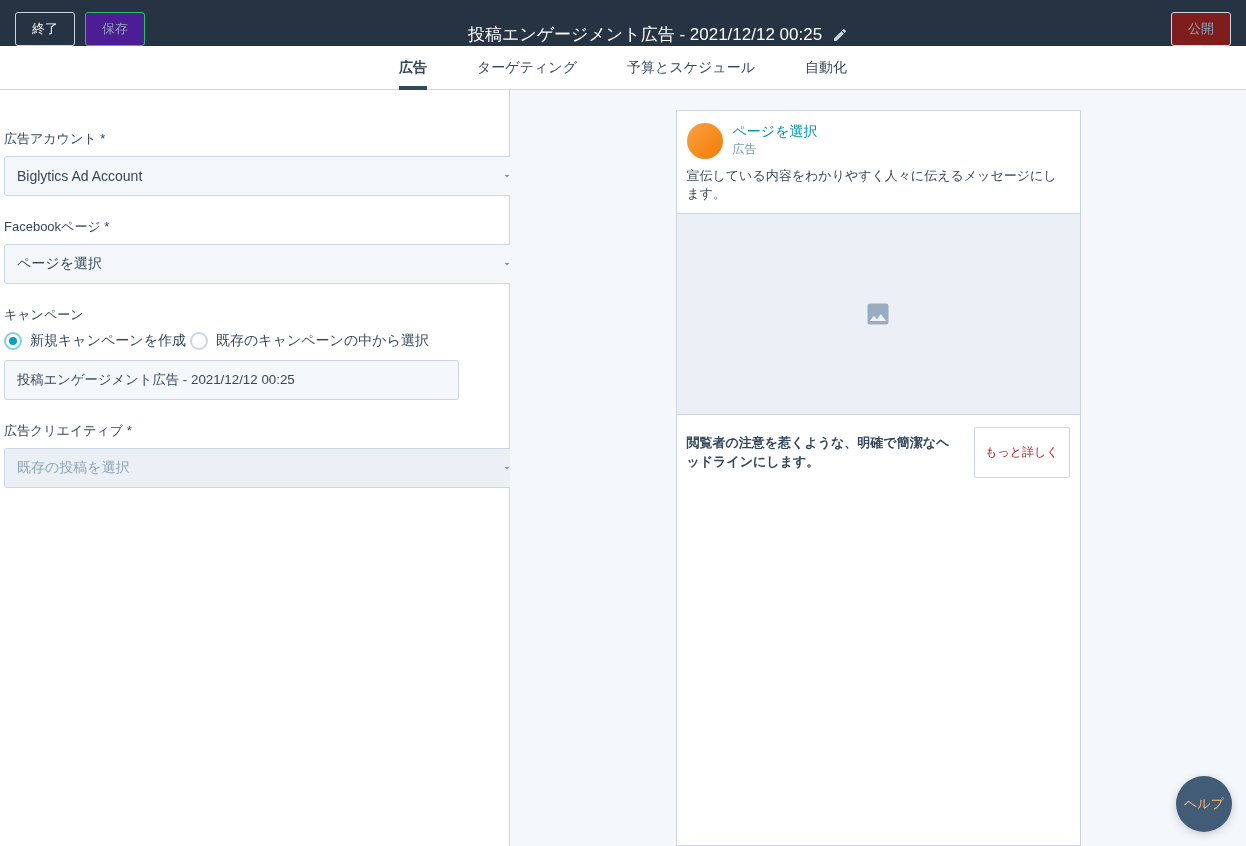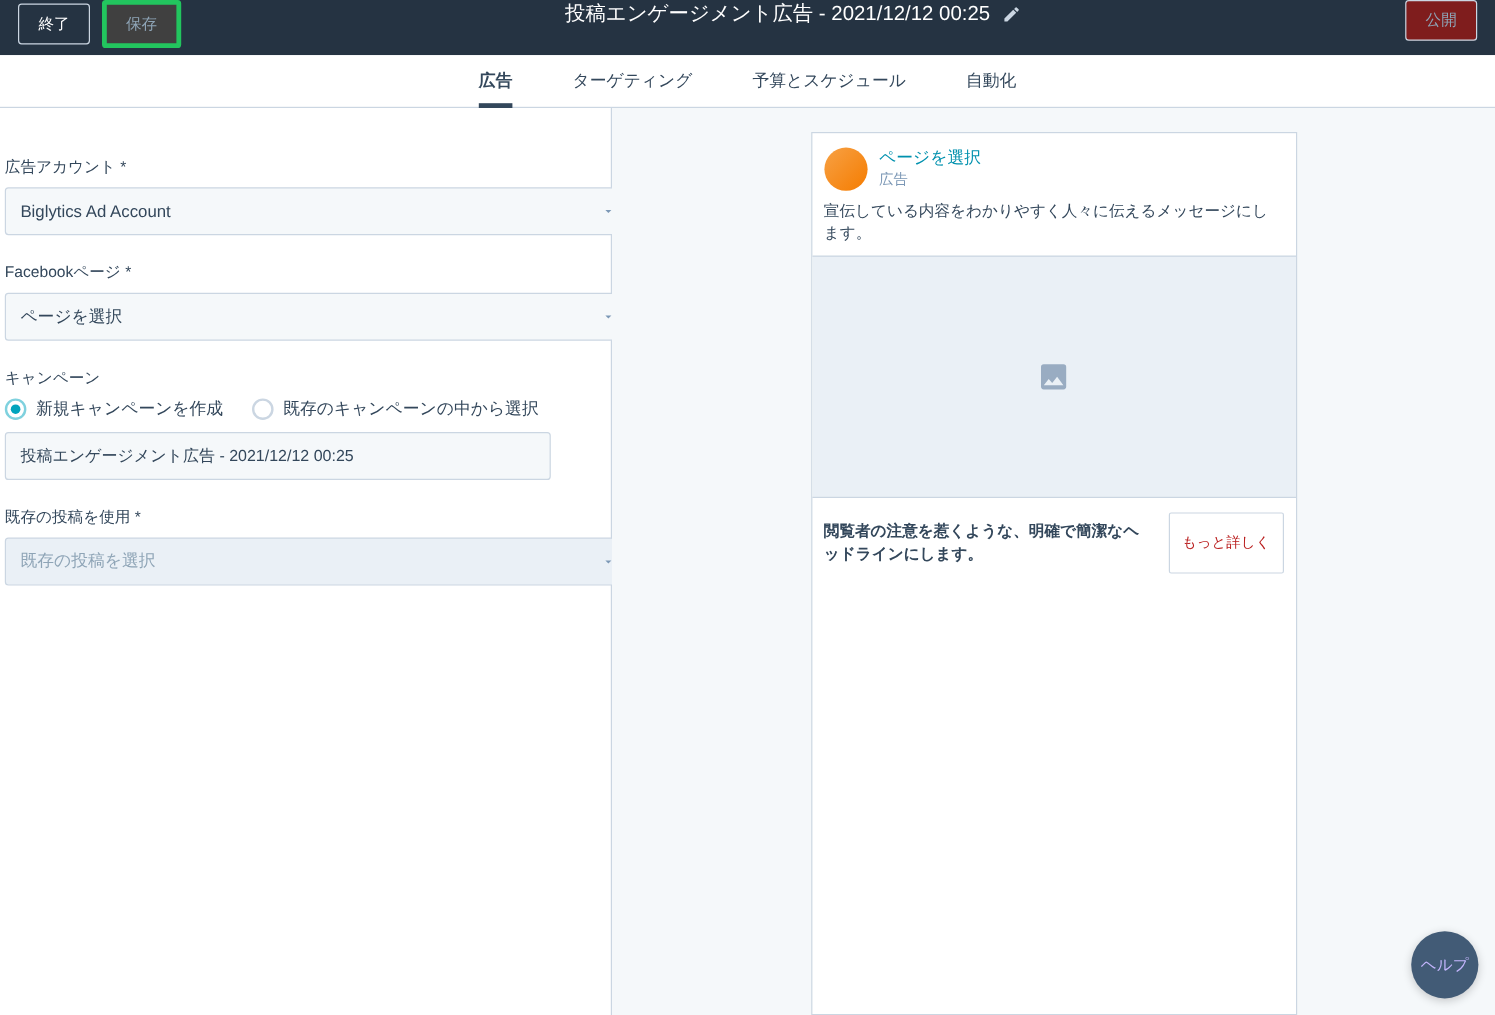--- a/index.html
+++ b/index.html
@@ -1,60 +1,60 @@
 <!DOCTYPE html>
 <html><head>
 <meta charset="utf-8">
 <style>
   * { box-sizing: border-box; margin: 0; padding: 0; }
   body { font-family: -apple-system, BlinkMacSystemFont, "Segoe UI", Helvetica, Arial, sans-serif; background:#f5f8fa; color:#33475b; font-size:14px; width:1246px; height:846px; overflow:hidden; position:relative;}
   
-  .header { background:#253342; height:46px; display:flex; align-items:flex-start; padding:0 15px; justify-content:space-between;}
+  .header { background:#253342; height:46px; display:flex; align-items:flex-end; padding:0 15px; justify-content:space-between;}
   .header-left, .header-right { display:flex; align-items:center; gap:10px;}
   .header-center { display:flex; align-items:center; gap:10px; color:#fff; font-size:17px;}
   .btn { border-radius:3px; padding:7px 16px; font-size:13px; cursor:pointer; border:1px solid transparent;}
   .btn-exit { background:transparent; border:1px solid #cbd6e2; color:#fff;}
-  .btn-save { background:#404040; border:4px solid #22c55e; color:#8ea4b6;}
+  .btn-save { background:#4c1d95; border:1px solid #22c55e; color:#8ea4b6;}
   .btn-publish { background:#7f1d1d; border:1px solid #cbd6e2; color:#8ea4b6;}
   .pencil-icon { width:16px; height:16px; fill:#cbd6e2;}
   
   .tabs { background:#fff; height:44px; border-bottom:1px solid #cbd6e2; display:flex; align-items:center; justify-content:center; gap:50px;}
   .tab { color:#33475b; font-size:14px; height:44px; display:flex; align-items:center; cursor:pointer; position:relative;}
   .tab.active { font-weight:600;}
   .tab.active::after { content:""; position:absolute; bottom:0; left:0; right:0; height:4px; background:#33475b;}
   
   .main { display:flex; height:calc(846px - 46px - 44px);}
   .left-pane { width:510px; background:#fff; border-right:1px solid #cbd6e2; padding:40px 20px 20px 4px;}
   .right-pane { flex:1; background:#f5f8fa; display:flex; justify-content:center; padding-top:20px;}
   
   .form-label { font-size:13px; color:#33475b; margin-bottom:8px; display:block;}
   .form-group { margin-bottom:22px;}
   .select { border:1px solid #cbd6e2; border-radius:3px; background:#f5f8fa; height:40px; display:flex; align-items:center; justify-content:space-between; padding:0 12px; width:522px; color:#33475b; cursor:pointer;}
   .select.disabled { background:#eaf0f6; color:#8ea4b6;}
   .chevron { width:12px; height:12px; fill:#7c98b6;}
   .text-input { border:1px solid #cbd6e2; border-radius:3px; background:#f5f8fa; height:40px; width:455px; padding:0 12px; color:#33475b;}
-  .radio-row { display:flex; align-items:center; gap:24px; margin-bottom:10px;}
+  .radio-row { display:flex; align-items:center; gap:4px; margin-bottom:10px;}
   .radio { display:flex; align-items:center; gap:8px; cursor:pointer;}
   .radio-circle { width:18px; height:18px; border:2px solid #7fd1de; border-radius:50%; display:flex; align-items:center; justify-content:center;}
   .radio-circle.unchecked { border-color:#cbd6e2;}
   .radio-dot { width:8px; height:8px; background:#00a4bd; border-radius:50%;}
   
   .preview { width:405px; background:#fff; border:1px solid #cbd6e2;}
   .preview-header { padding:12px 10px 8px 10px; display:flex; gap:10px;}
   .avatar { width:36px; height:36px; border-radius:50%; background:linear-gradient(135deg,#f7a145,#f57c00);}
   .preview-page-link { color:#0091ae; font-size:14px;}
   .preview-sub { color:#7c98b6; font-size:12px;}
   .preview-text { padding:0 10px 10px 10px; font-size:13px; color:#33475b;}
   .preview-image { height:202px; background:#eaf0f6; border-top:1px solid #cbd6e2; border-bottom:1px solid #cbd6e2; display:flex; align-items:center; justify-content:center;}
   .preview-footer { display:flex; align-items:center; justify-content:space-between; padding:12px 10px; gap:12px;}
   .preview-headline { font-size:13px; font-weight:700; color:#33475b; line-height:1.4;}
   .btn-more { border:1px solid #cbd6e2; background:#fff; padding:16px 10px; font-size:12px; color:#b91c1c; border-radius:2px; white-space:nowrap; cursor:pointer;}
   .img-icon { width:32px; height:28px; fill:#99acc2;}
   
-  .help-fab { position:absolute; right:14px; bottom:14px; width:56px; height:56px; border-radius:50%; background:#425b76; color:#c4b5fd; display:flex; align-items:center; justify-content:center; font-size:13px; cursor:pointer; box-shadow:0 2px 8px rgba(0,0,0,.2);}
+  .help-fab { position:absolute; right:14px; bottom:14px; width:56px; height:56px; border-radius:50%; background:#425b76; color:#fdba74; display:flex; align-items:center; justify-content:center; font-size:13px; cursor:pointer; box-shadow:0 2px 8px rgba(0,0,0,.2);}
 </style>
 </head>
 <body>
 
 <div class="header">
   <div class="header-left">
     <button class="btn btn-exit">終了</button>
     <button class="btn btn-save">保存</button>
   </div>
   <div class="header-center">
@@ -110,21 +110,21 @@
         </div>
         <div class="radio">
           <div class="radio-circle unchecked"></div>
           <span>既存のキャンペーンの中から選択</span>
         </div>
       </div>
       <input class="text-input" value="投稿エンゲージメント広告 - 2021/12/12 00:25" style="">
     </div>
 
     <div class="form-group">
-      <label class="form-label">既存の投稿を使用 *</label>
+      <label class="form-label">広告クリエイティブ *</label>
       <div class="select disabled">
         <span>既存の投稿を選択</span>
         <svg class="chevron" viewBox="0 0 24 24">
             <path d="M7 10l5 5 5-5z"></path>
           </svg>
       </div>
     </div>
 
   </div>
 

